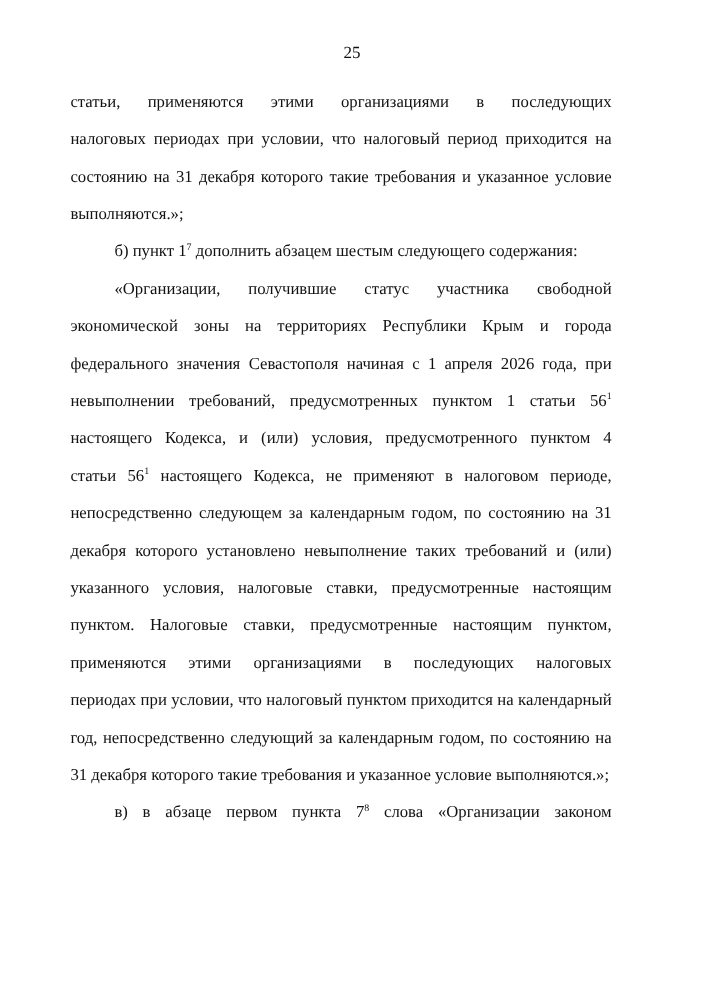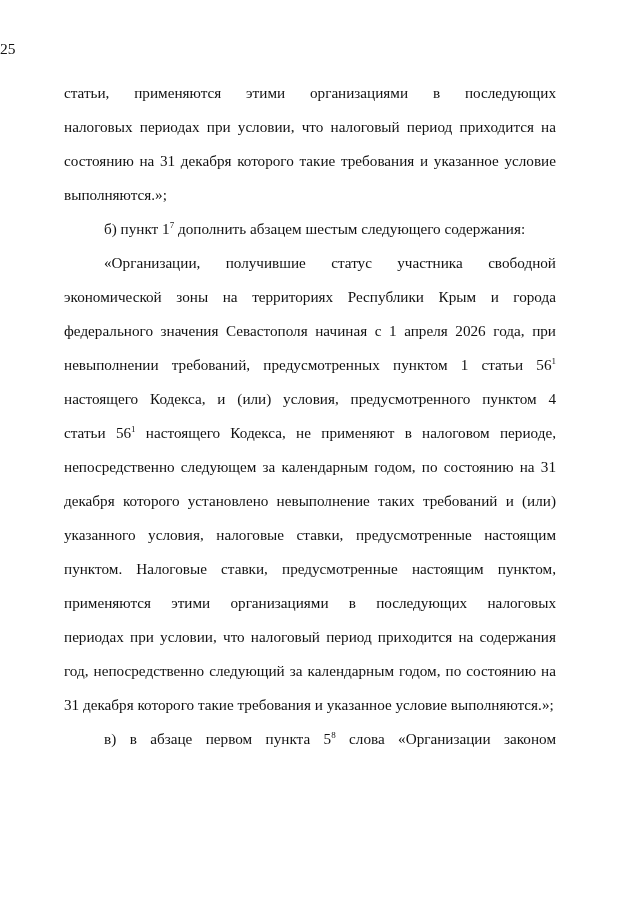--- a/index.html
+++ b/index.html
@@ -1,18 +1,18 @@
 <!DOCTYPE html>
 <html><head>
 <meta charset="utf-8">
 <style>
   html, body { margin: 0; padding: 0; background: #ffffff; }
   body { width: 640px; height: 905px; position: relative; overflow: hidden;
          font-family: "Liberation Serif", "DejaVu Serif", serif; color: #111111; }
-  .page-num { position: absolute; top: 40px; left: 0; width: 640px; 
+  .page-num { position: absolute; top: 40px; left: 0; width: 640px; text-align: center;
               font-size: 15.5px; }
   .body { position: absolute; left: 64px; top: 80px; width: 492px; }
   .line { height: 34px; line-height: 26px; font-size: 15.2px; white-space: nowrap;
           text-align: justify; text-align-last: justify; }
   .line.last { text-align-last: left; }
   .line.indent { padding-left: 40px; }
   sup { font-size: 9px; vertical-align: 6px; line-height: 0; }
 </style>
 </head>
 <body>
@@ -37,21 +37,21 @@
     <div class="line">экономической зоны на территориях Республики Крым и города</div>
     <div class="line">федерального значения Севастополя начиная с 1 апреля 2026 года, при</div>
     <div class="line"><span>невыполнении требований, предусмотренных пунктом 1 статьи 56</span><sup>1</sup><span></span></div>
     <div class="line">настоящего Кодекса, и (или) условия, предусмотренного пунктом 4</div>
     <div class="line"><span>статьи 56</span><sup>1</sup><span> настоящего Кодекса, не применяют в налоговом периоде,</span></div>
     <div class="line">непосредственно следующем за календарным годом, по состоянию на 31</div>
     <div class="line">декабря которого установлено невыполнение таких требований и (или)</div>
     <div class="line">указанного условия, налоговые ставки, предусмотренные настоящим</div>
     <div class="line">пунктом. Налоговые ставки, предусмотренные настоящим пунктом,</div>
     <div class="line">применяются этими организациями в последующих налоговых</div>
-    <div class="line">периодах при условии, что налоговый период приходится на содержания</div>
+    <div class="line">периодах при условии, что налоговый пунктом приходится на календарный</div>
     <div class="line">год, непосредственно следующий за календарным годом, по состоянию на</div>
     <div class="line last">31 декабря которого такие требования и указанное условие выполняются.»;</div>
   </div>
 
   <div>
-    <div class="line indent"><span>в) в абзаце первом пункта 5</span><sup>8</sup><span> слова «Организации законом</span></div>
+    <div class="line indent"><span>в) в абзаце первом пункта 7</span><sup>8</sup><span> слова «Организации законом</span></div>
   </div>
 </div>
 
 </body></html>

